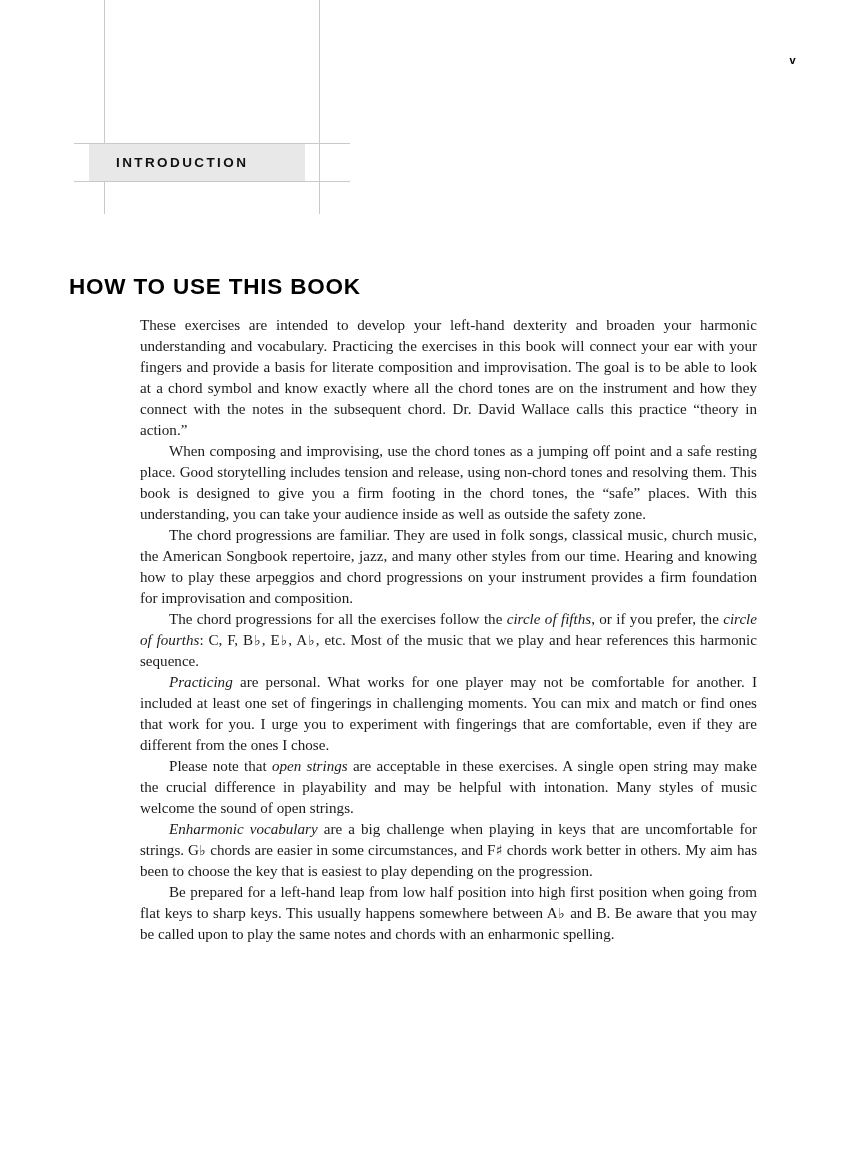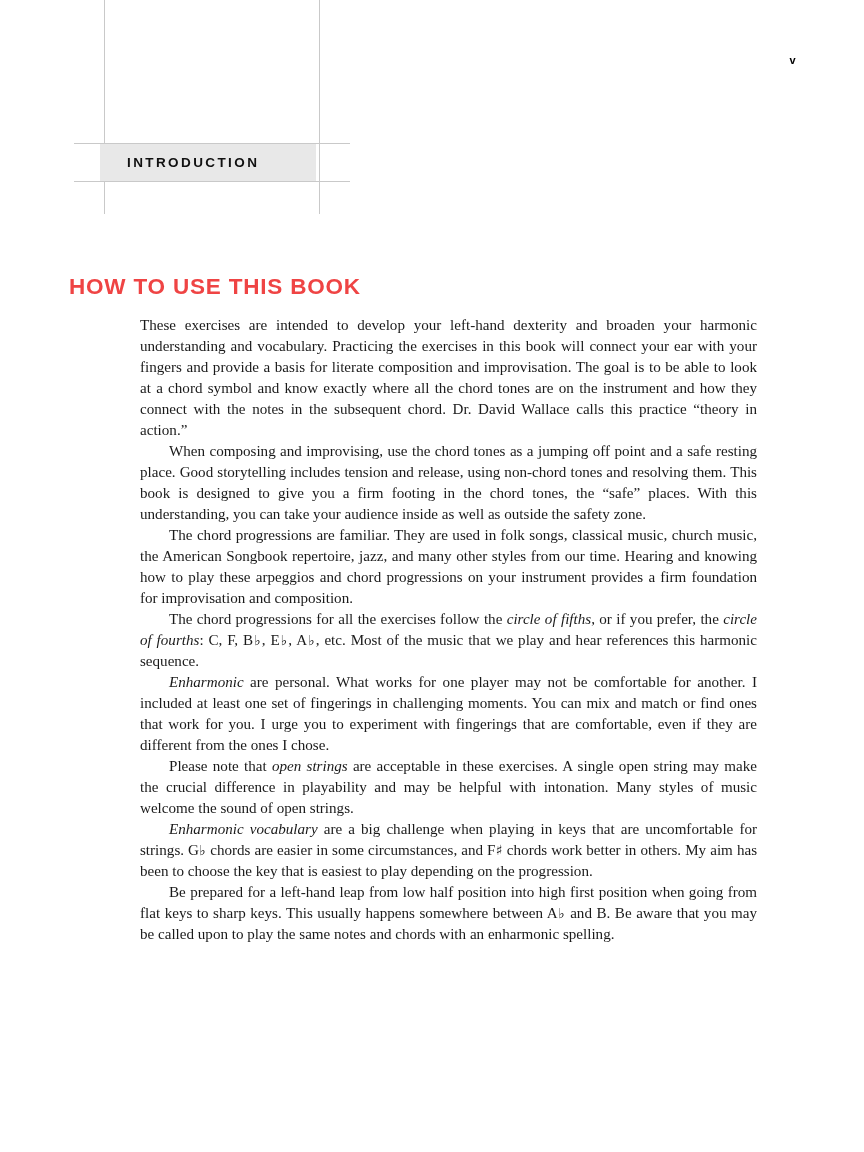--- a/index.html
+++ b/index.html
@@ -35,21 +35,21 @@
     font-family: "Liberation Sans", sans-serif;
     font-weight: bold;
     font-size: 11px;
     letter-spacing: 0.5px;
     color: #000;
   }
 
   
   .chapter-band {
     position: absolute;
-    left: 100px;
+    left: 89px;
     top: 144px;
     width: 216px;
     height: 37px;
     background: #e8e8e8;
     display: flex;
     align-items: center;
   }
   .chapter-band-label {
     font-family: "Liberation Sans", sans-serif;
     font-weight: bold;
@@ -61,21 +61,21 @@
 
   
   .section-heading {
     position: absolute;
     left: 69px;
     top: 274px;
     font-family: "Liberation Sans", sans-serif;
     font-weight: bold;
     font-size: 22.5px;
     letter-spacing: 0.8px;
-    color: #ef4444;
+    color: #000000;
     white-space: nowrap;
   }
 
   
   .body-col {
     position: absolute;
     left: 140px;
     top: 315px;
     width: 617px;
   }
@@ -112,21 +112,21 @@
   <div class="body-col">
 
     <p class="first">These exercises are intended to develop your left-hand dexterity and broaden your harmonic understanding and vocabulary. Practicing the exercises in this book will connect your ear with your fingers and provide a basis for literate composition and improvisation. The goal is to be able to look at a chord symbol and know exactly where all the chord tones are on the instrument and how they connect with the notes in the subsequent chord. Dr. David Wallace calls this practice “theory in action.”</p>
 
     <p>When composing and improvising, use the chord tones as a jumping off point and a safe resting place. Good storytelling includes tension and release, using non-chord tones and resolving them. This book is designed to give you a firm footing in the chord tones, the “safe” places. With this understanding, you can take your audience inside as well as outside the safety zone.</p>
 
     <p>The chord progressions are familiar. They are used in folk songs, classical music, church music, the American Songbook repertoire, jazz, and many other styles from our time. Hearing and knowing how to play these arpeggios and chord progressions on your instrument provides a firm foundation for improvisation and composition.</p>
 
     <p>The chord progressions for all the exercises follow the <em>circle of fifths</em>, or if you prefer, the <em>circle of fourths</em>: C, F, B<span class="acc">♭</span>, E<span class="acc">♭</span>, A<span class="acc">♭</span>, etc. Most of the music that we play and hear references this harmonic sequence.</p>
 
-    <p><em>Enharmonic</em> are personal. What works for one player may not be comfortable for another. I included at least one set of fingerings in challenging moments. You can mix and match or find ones that work for you. I urge you to experiment with fingerings that are comfortable, even if they are different from the ones I chose.</p>
+    <p><em>Practicing</em> are personal. What works for one player may not be comfortable for another. I included at least one set of fingerings in challenging moments. You can mix and match or find ones that work for you. I urge you to experiment with fingerings that are comfortable, even if they are different from the ones I chose.</p>
 
     <p>Please note that <em>open strings</em> are acceptable in these exercises. A single open string may make the crucial difference in playability and may be helpful with intonation. Many styles of music welcome the sound of open strings.</p>
 
     <p><em>Enharmonic vocabulary</em> are a big challenge when playing in keys that are uncomfortable for strings. G<span class="acc">♭</span> chords are easier in some circumstances, and F<span class="acc">♯</span> chords work better in others. My aim has been to choose the key that is easiest to play depending on the progression.</p>
 
     <p>Be prepared for a left-hand leap from low half position into high first position when going from flat keys to sharp keys. This usually happens somewhere between A<span class="acc">♭</span> and B. Be aware that you may be called upon to play the same notes and chords with an enharmonic spelling.</p>
 
   </div>
 </div>
 

